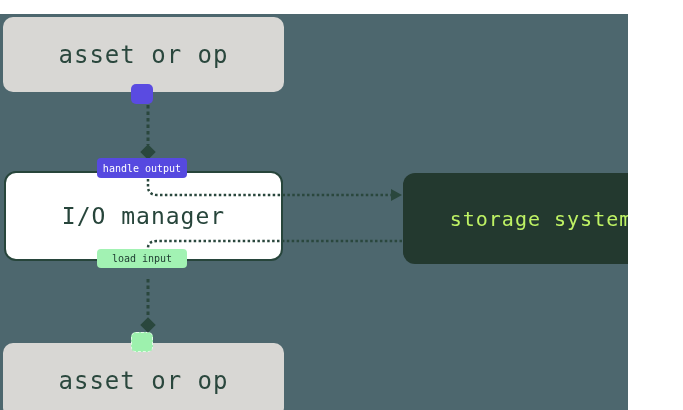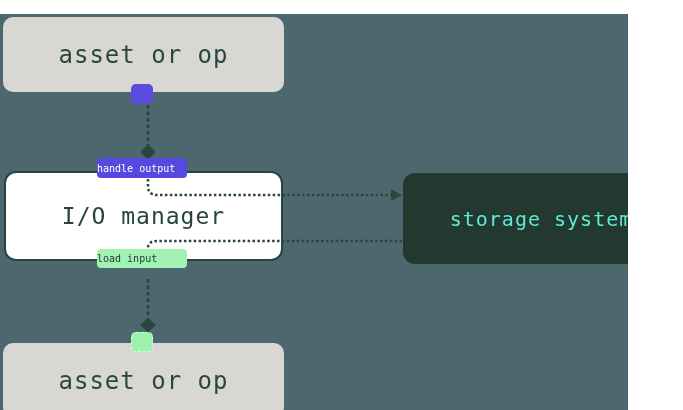--- a/index.html
+++ b/index.html
@@ -24,31 +24,31 @@
   #asset-top{top:3px;}
   #asset-bottom{top:329px;}
   .io-box{
     left:4px;top:157px;width:279px;height:90px;
     background:#ffffff;border:2px solid #27453b;border-radius:12px;
     color:#27453b;font-size:23px;font-weight:500;letter-spacing:1px;
   }
   .storage-box{
     left:403px;top:159px;width:276px;height:91px;
     background:#23392f;border-radius:12px;
-    color:#5eead4;font-size:20px;font-weight:500;letter-spacing:1px;
+    color:#bef264;font-size:20px;font-weight:500;letter-spacing:1px;
   }
   .port{
     position:absolute;width:22px;height:20px;border-radius:5px;
     box-sizing:border-box;
   }
   #port-output{left:131px;top:70px;background:#5a4be1;}
   #port-input{left:131px;top:318px;background:#9df1ad;border:1px dashed rgba(255,255,255,.7);}
   .edge-label{
     position:absolute;left:97px;width:90px;
-    display:flex;align-items:center;justify-content:flex-start;
+    display:flex;align-items:center;justify-content:center;
     border-radius:4px;font-size:10px;font-weight:500;
     z-index:3;
   }
   #label-handle-output{top:144px;height:20px;background:#5649e0;color:#ffffff;}
   #label-load-input{top:235px;height:19px;background:#a2f2b3;color:#1d3a30;}
   svg.overlay{position:absolute;left:0;top:0;z-index:2;}
   .dotted-v{stroke:#2a473d;stroke-width:3;fill:none;stroke-dasharray:3.5 3;}
   .dotted-h{stroke:#2a473d;stroke-width:2.5;fill:none;stroke-dasharray:2.5 2.4;}
   .solid-shape{fill:#2a473d;stroke:none;}
 </style>

